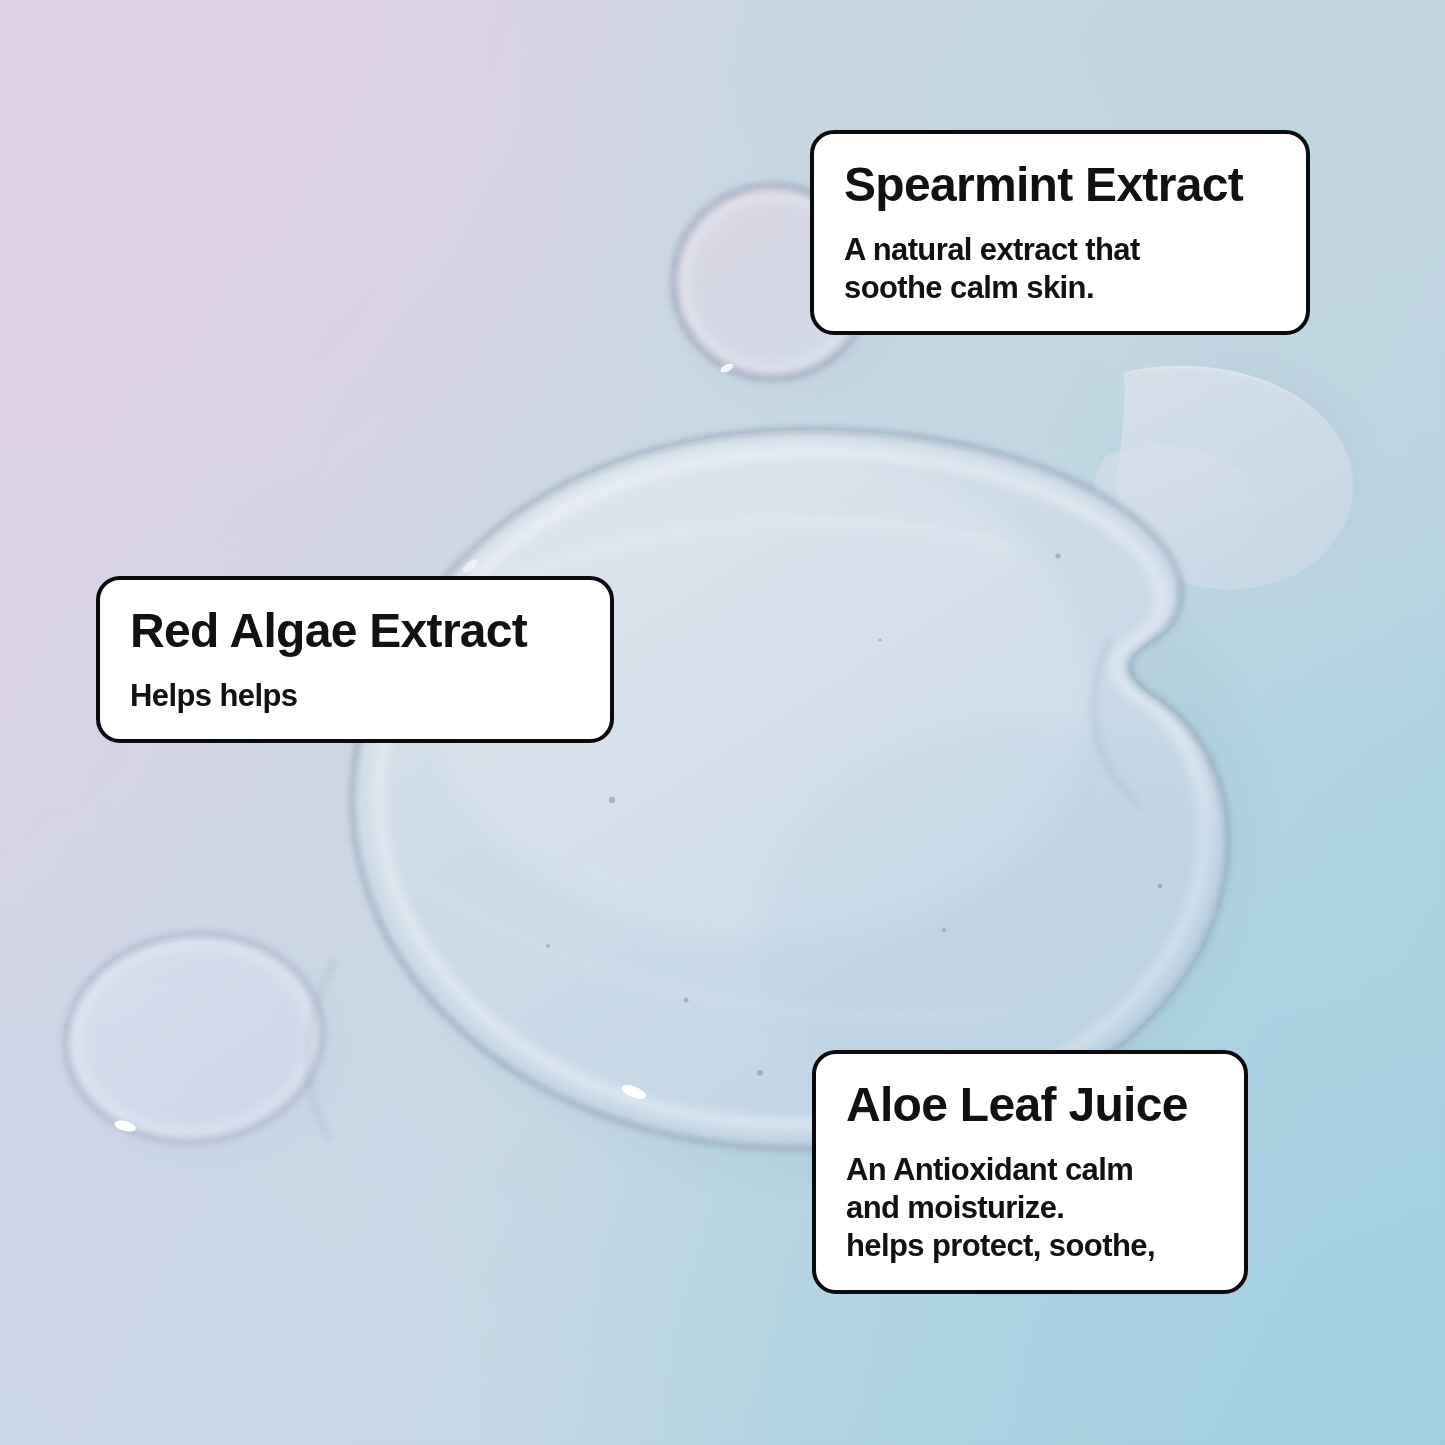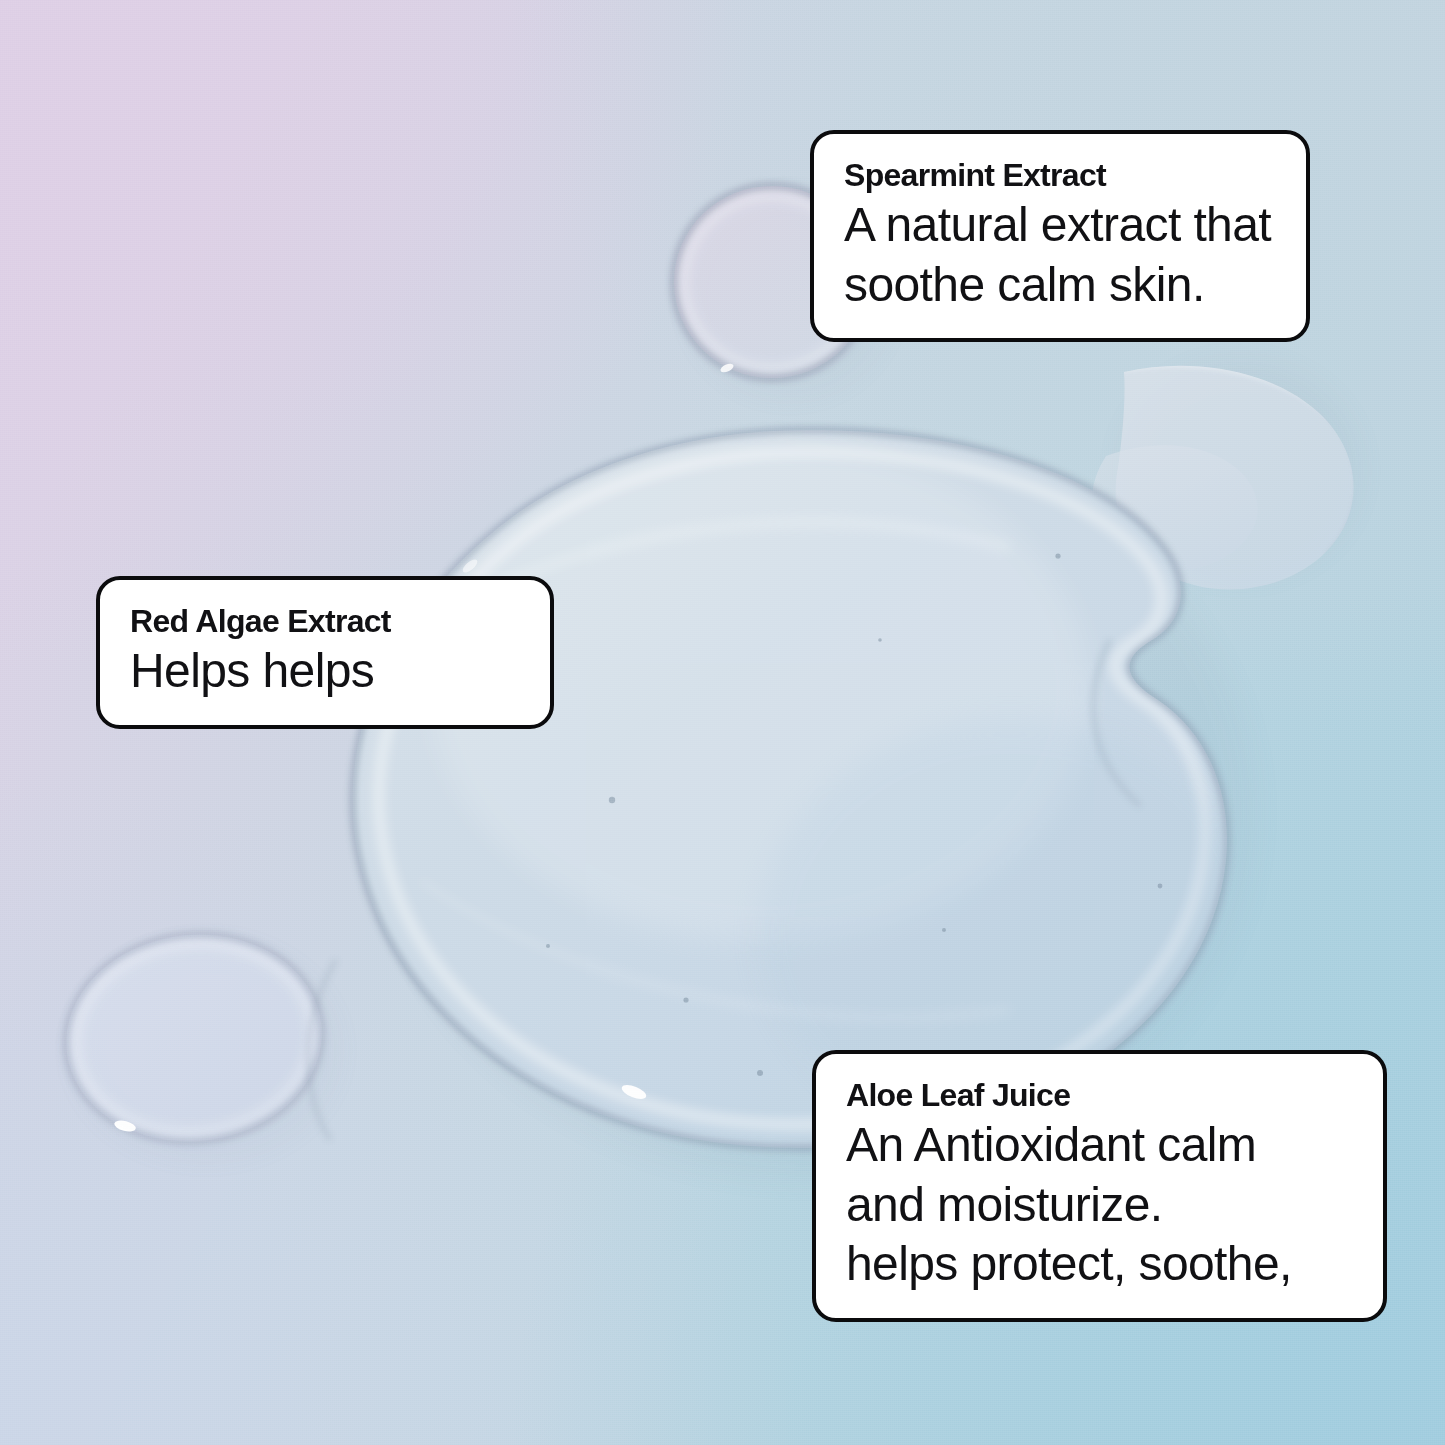--- a/index.html
+++ b/index.html
@@ -65,36 +65,37 @@
   .callout {
     position:absolute;
     background:#ffffff;
     border:4px solid #0b0b0d;
     border-radius:24px;
     padding:22px 26px 24px 30px;
     color:#111114;
   }
   .callout .c-title {
     font-weight:700;
-    font-size:32px;
+    font-size:48px;
     line-height:1.22;
     letter-spacing:-0.7px;
     white-space:nowrap;
   }
   .callout .c-body {
-    font-weight:400;
-    font-size:48px;
+    font-weight:700;
+    font-size:31px;
     line-height:1.24;
     letter-spacing:-0.6px;
+    margin-top:16px;
   }
   .callout .c-body span { display:block; white-space:nowrap; }
 
   #callout-spearmint { left:810px; top:130px;  width:500px; }
-  #callout-redalgae  { left:96px;  top:576px;  width:458px; }
-  #callout-aloe      { left:812px; top:1050px; width:575px; }
+  #callout-redalgae  { left:96px;  top:576px;  width:518px; }
+  #callout-aloe      { left:812px; top:1050px; width:436px; }
 </style>
 </head>
 <body>
 
 <div id="stage">
 
   <div class="bg-base"></div>
   <div class="bg-tl"></div>
   <div class="bg-tr"></div>
   <div class="bg-bl"></div>

